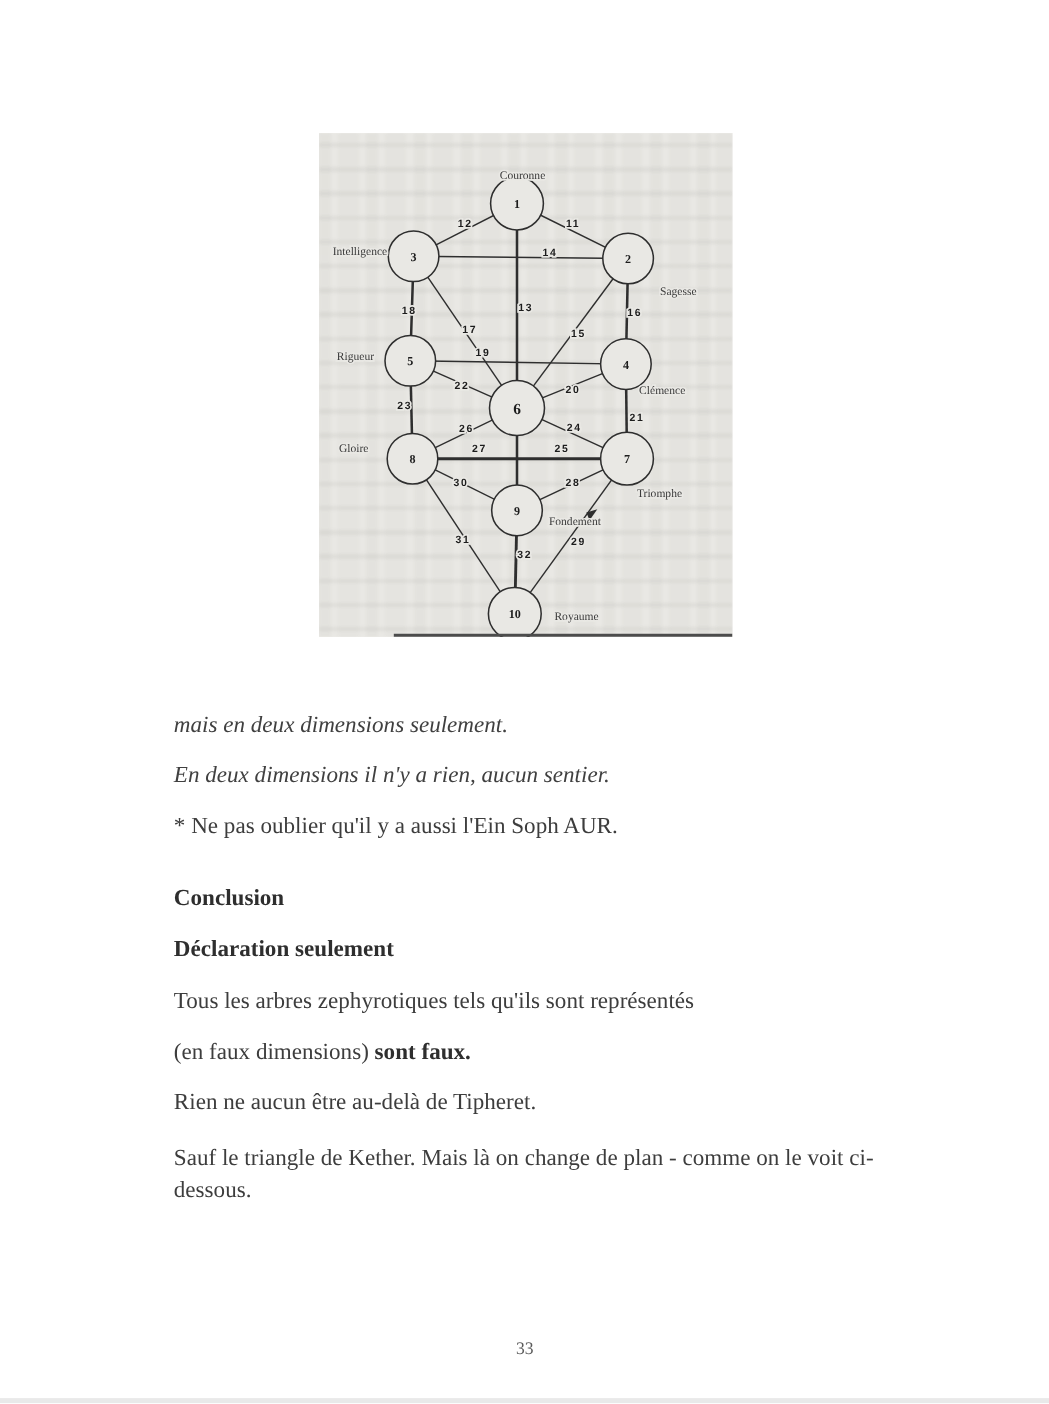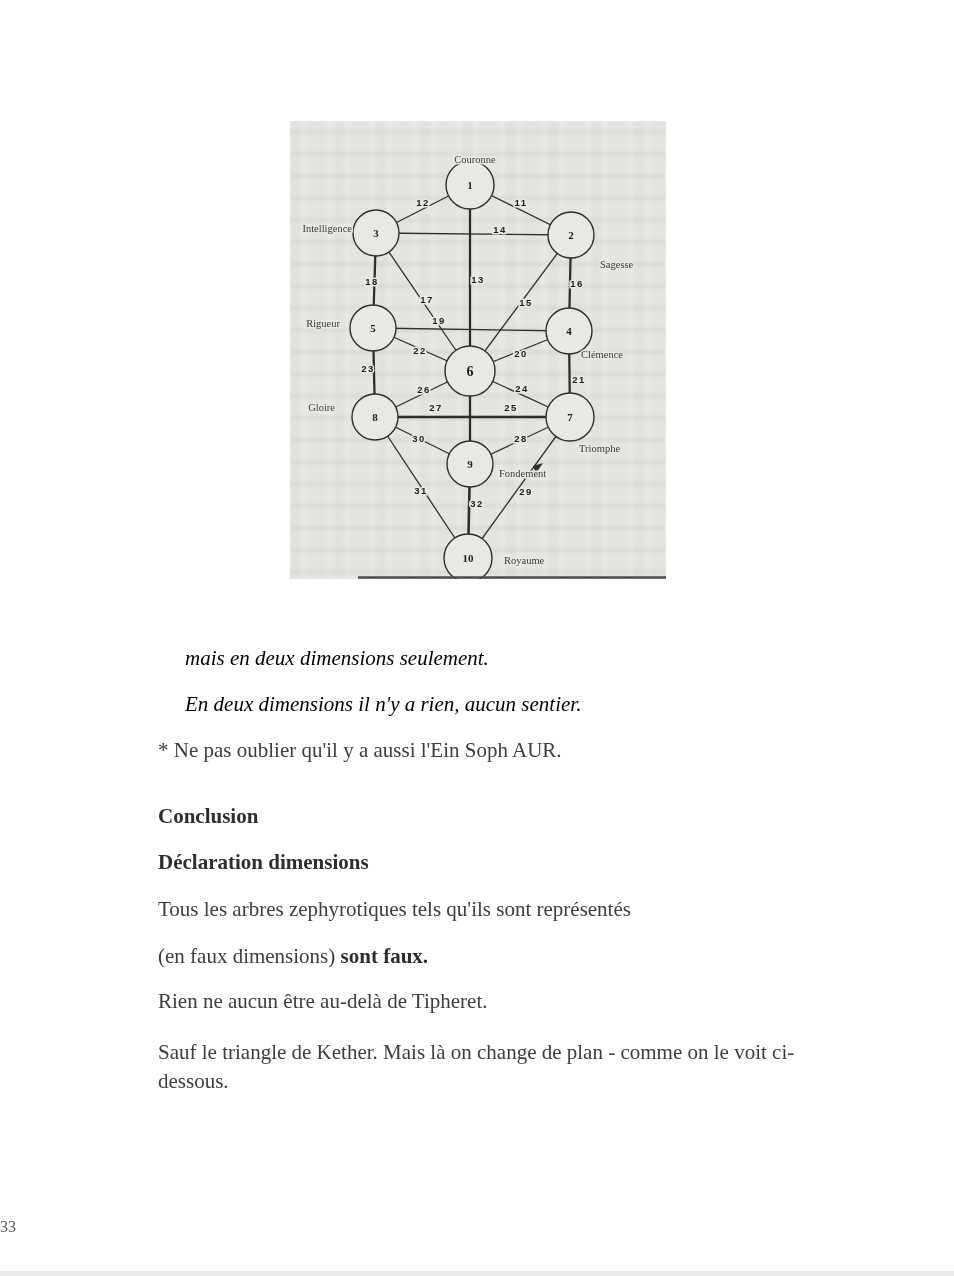--- a/index.html
+++ b/index.html
@@ -35,25 +35,25 @@
     font:bold 9.5px "Liberation Sans", sans-serif; fill:#1c1c1c; letter-spacing:1.5px;
     text-anchor:middle; paint-order:stroke; stroke:#e9e8e4; stroke-width:3px;
   }
   .nodelabel {
     font:10.5px "Liberation Serif", serif; fill:#3b3b3b;
     paint-order:stroke; stroke:#e9e8e4; stroke-width:3px;
   }
   .anch-mid { text-anchor:middle; } .anch-end { text-anchor:end; }
   
   p { position:absolute; margin:0; font-size:21px; white-space:nowrap; color:#3d3d3d; }
-  .ital { font-style:italic; color:#000000;margin-left:27px; }
+  .ital { font-style:italic; color:#404040; }
   .bold, .b { font-weight:bold; color:#2e2e2e; }
   .wrap { white-space:normal; width:652px; line-height:29px; }
   .pageno {
-    position:absolute; top:1218px; left:0; width:954px; 
+    position:absolute; top:1218px; left:0; width:954px; text-align:center;
     font-size:16px; color:#5b5b5b;
   }
 </style>
 </head>
 <body>
 
 <div class="page">
 
   <div class="scan">
     <svg width="376" height="458" viewBox="0 0 376 458">
@@ -147,21 +147,21 @@
 
       <line x1="68" y1="456.5" x2="376" y2="456.5" stroke="#4c4c4c" stroke-width="2.6"></line>
     </svg>
   </div>
 
   <p class="ital" style="left:158px; top:646px;">mais en deux dimensions seulement.</p>
   <p class="ital" style="left:158px; top:692px;">En deux dimensions il n'y a rien, aucun sentier.</p>
   <p style="left:158px; top:738px;text-align:center;">* Ne pas oublier qu'il y a aussi l'Ein Soph AUR.</p>
 
   <p class="bold" style="left:158px; top:804px;">Conclusion</p>
-  <p class="bold" style="left:158px; top:850px;">Déclaration dimensions</p>
+  <p class="bold" style="left:158px; top:850px;">Déclaration seulement</p>
 
   <p style="left:158px; top:897px;">Tous les arbres zephyrotiques tels qu'ils sont représentés</p>
 
   <p style="left:158px; top:944px;"><span>(en faux dimensions) </span><span class="b">sont faux.</span></p>
 
   <p style="left:158px; top:989px;">Rien ne aucun être au-delà de Tipheret.</p>
 
   <p class="wrap" style="left:158px; top:1038px;">Sauf le triangle de Kether. Mais là on change de plan - comme on le voit ci-dessous.</p>
 
   <div class="pageno">33</div>

